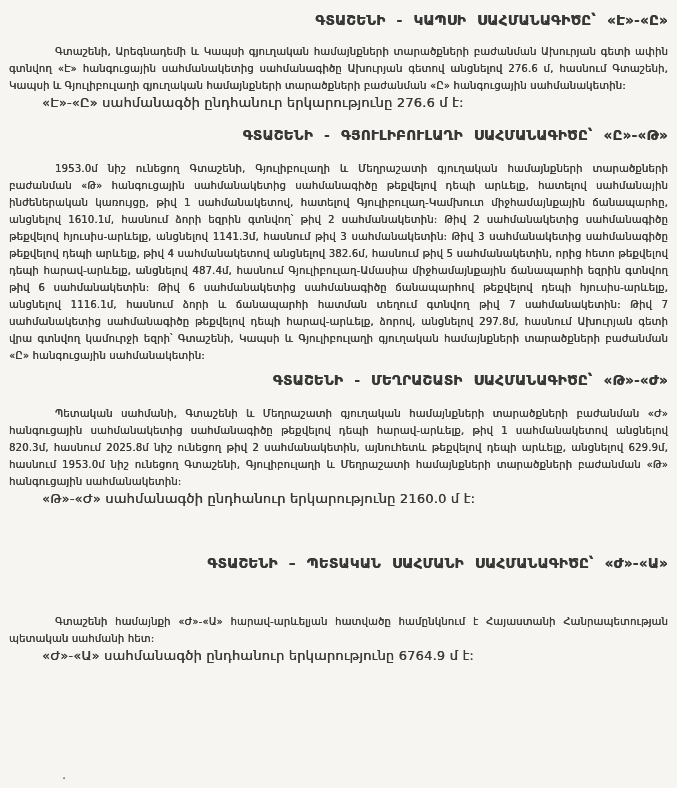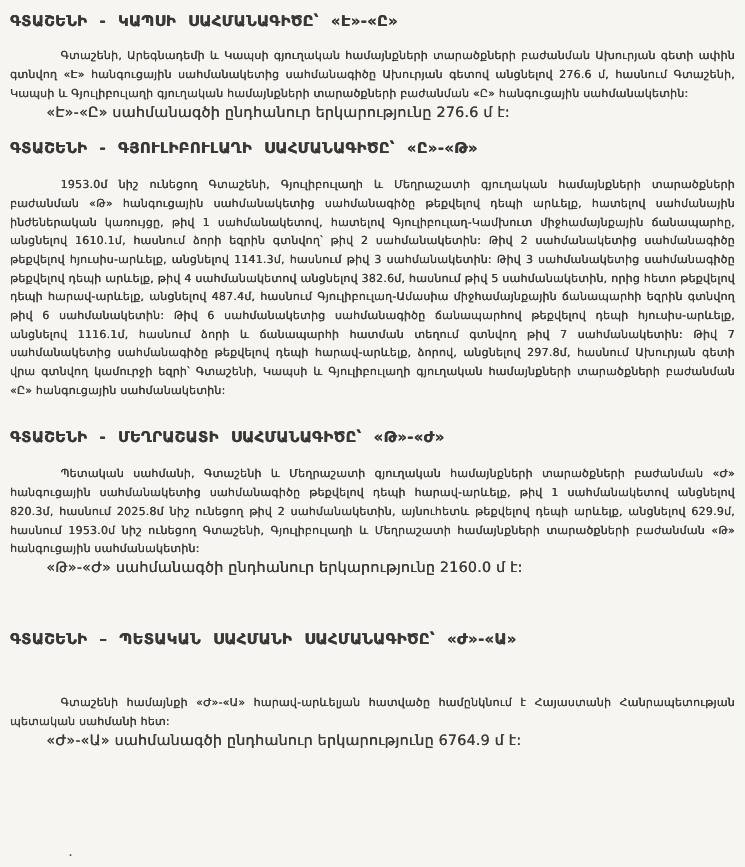--- a/index.html
+++ b/index.html
@@ -18,21 +18,21 @@
   .page {
     box-sizing: border-box;
     width: 677px;
     height: 788px;
     padding: 6px 9px 0 9px;
   }
   .section { margin: 0; }
   h2.sec-title {
     font-size: 13.5px;
     font-weight: bold;
-    text-align: left;
+    text-align: right;
     letter-spacing: 0.3px;
     word-spacing: 6px;
     margin: 0;
     color: #383836;
     text-shadow: 0.3px 0 0 currentColor;
   }
   .sec-body {
     margin: 0;
     font-size: 10px;
     line-height: 17px;
@@ -45,21 +45,21 @@
     margin: 0;
     font-size: 13px;
     line-height: 17px;
     text-align: left;
     text-indent: 33px;
     letter-spacing: 0.2px;
     text-shadow: 0.3px 0 0 currentColor;
   }
   .s1 h2.sec-title { margin: 6px 0 15px 0; }
   .s2 h2.sec-title { margin: 16px 0 17px 0; }
-  .s3 h2.sec-title { margin: 26px 0 17px 0; }
+  .s3 h2.sec-title { margin: 8px 0 17px 0; }
   .s4 h2.sec-title { margin: 48px 0 42px 0; }
   .scan-artifact {
     position: absolute;
     left: 62px;
     bottom: 6px;
     font-size: 13px;
     color: #4a4a48;
   }
 </style>
 </head>

